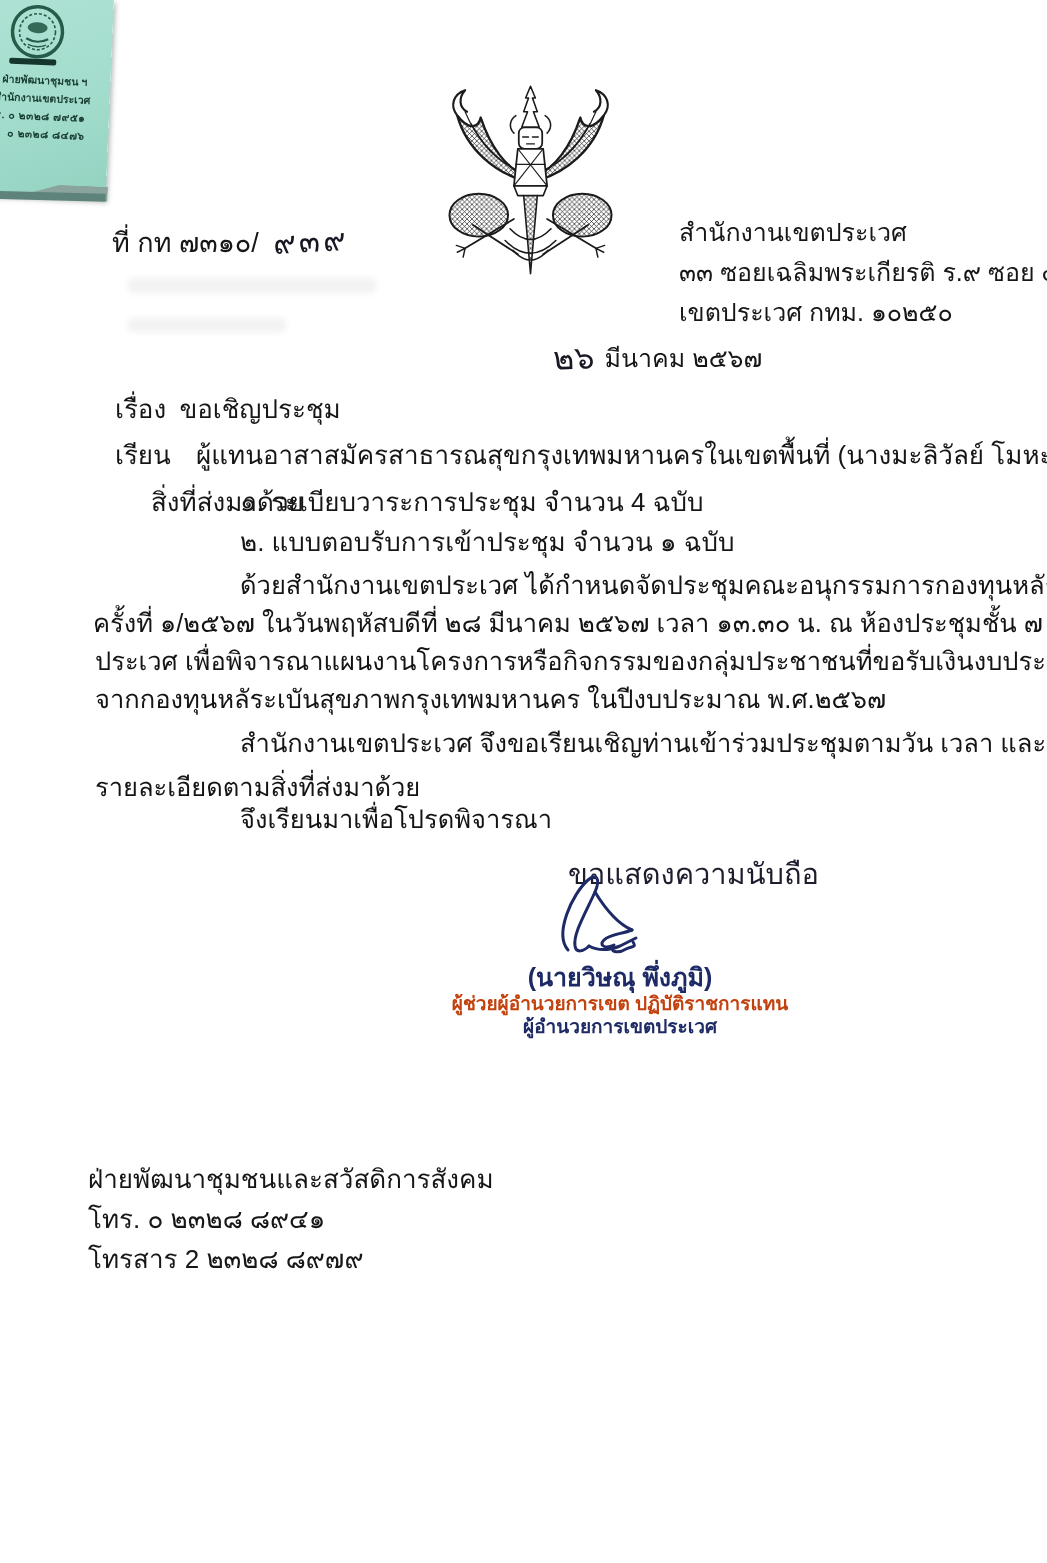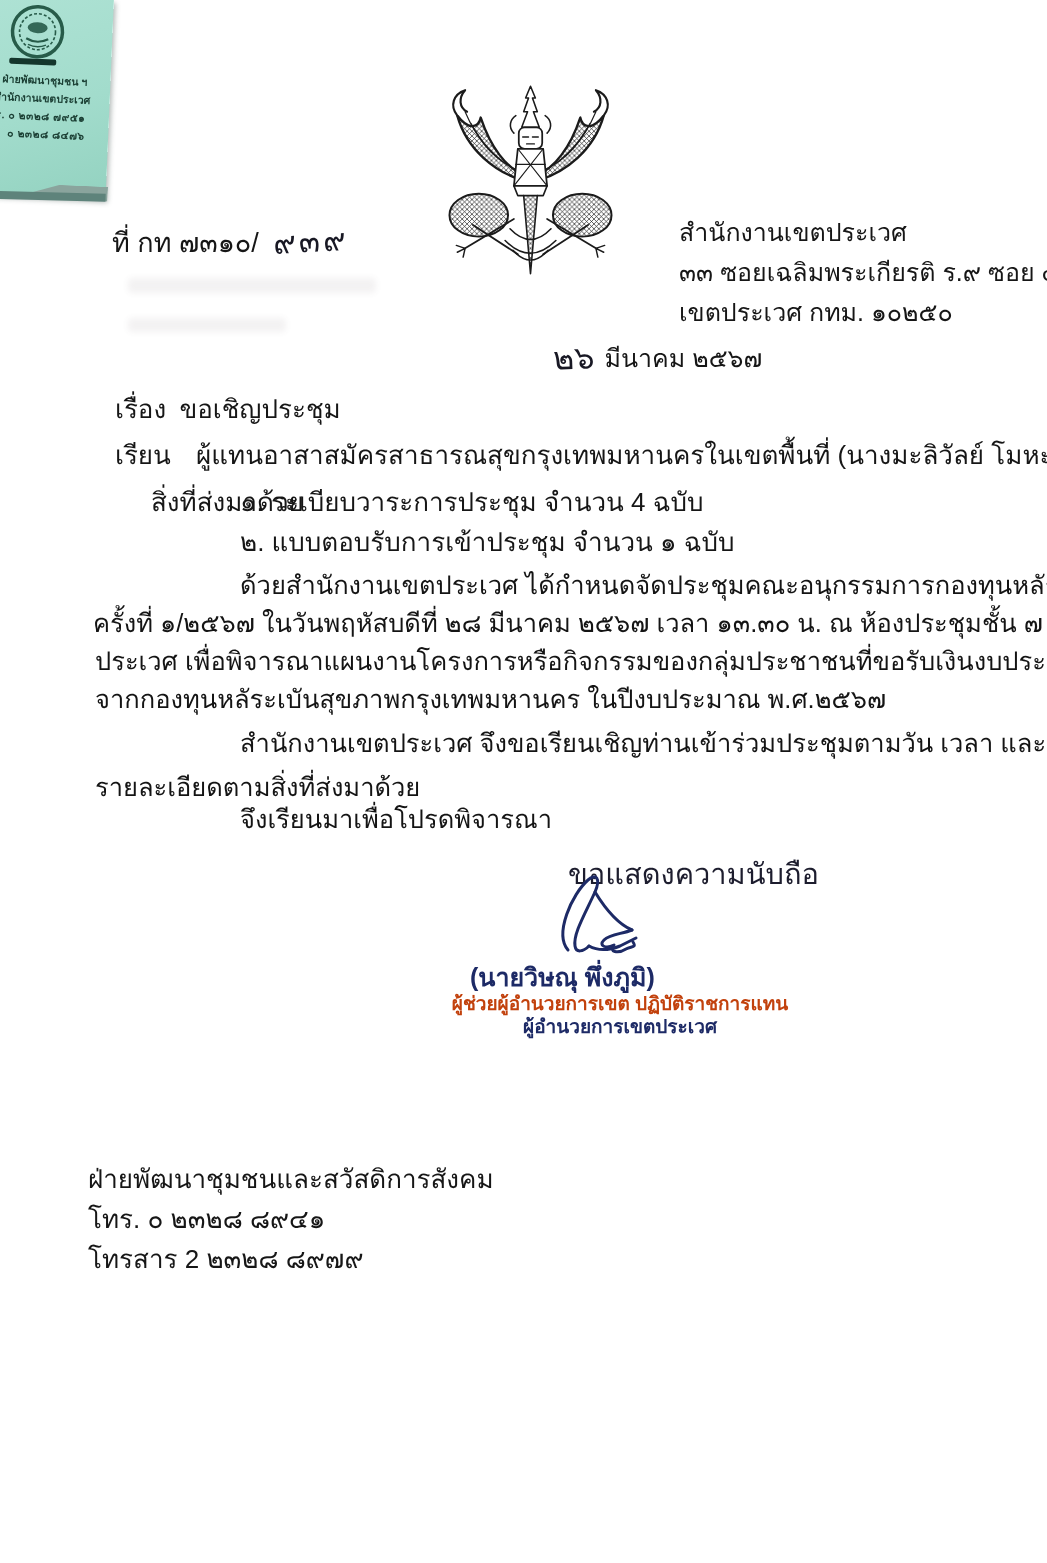--- a/index.html
+++ b/index.html
@@ -61,21 +61,21 @@
   .p1l1 { left:240px; top:565px; }
   .p1l2 { left:93px;  top:603px; }
   .p1l3 { left:95px;  top:641px; }
   .p1l4 { left:95px;  top:679px; }
   .p2l1 { left:240px; top:723px; }
   .p2l2 { left:95px;  top:761px;margin-top:6px; }
   .closeline { left:240px; top:799px; }
   
   .salute { position:absolute; left:531px; top:851px; font-size:29px; white-space:nowrap; color:#1d1d2e;margin-left:37px; }
   .sig { position:absolute; left:540px; top:872px; }
-  .sig-name  { position:absolute; left:470px; top:957px;  width:300px; font-size:25px; font-weight:700; color:#1d2a66; white-space:nowrap; }
+  .sig-name  { position:absolute; left:470px; top:957px;  width:300px; text-align:center; font-size:25px; font-weight:700; color:#1d2a66; white-space:nowrap; }
   .sig-title1{ position:absolute; left:445px; top:988px;  width:350px; text-align:center; font-size:19px; font-weight:700; color:#c2410c; white-space:nowrap; }
   .sig-title2{ position:absolute; left:445px; top:1011px; width:350px; text-align:center; font-size:19px; font-weight:700; color:#1d2a66; white-space:nowrap; }
   
   .f-dept { position:absolute; left:88px; top:1158px; font-size:26px; white-space:nowrap; }
   .f-tel  { position:absolute; left:88px; top:1198px; font-size:26px; white-space:nowrap; }
   .f-fax  { position:absolute; left:88px; top:1238px; font-size:26px; white-space:nowrap; }
   
   .smudge { position:absolute; background:#5a4a52; filter:blur(3px); opacity:.07; border-radius:4px; }
   .sm1 { left:128px; top:278px; width:248px; height:15px; }
   .sm2 { left:128px; top:318px; width:158px; height:14px; }

